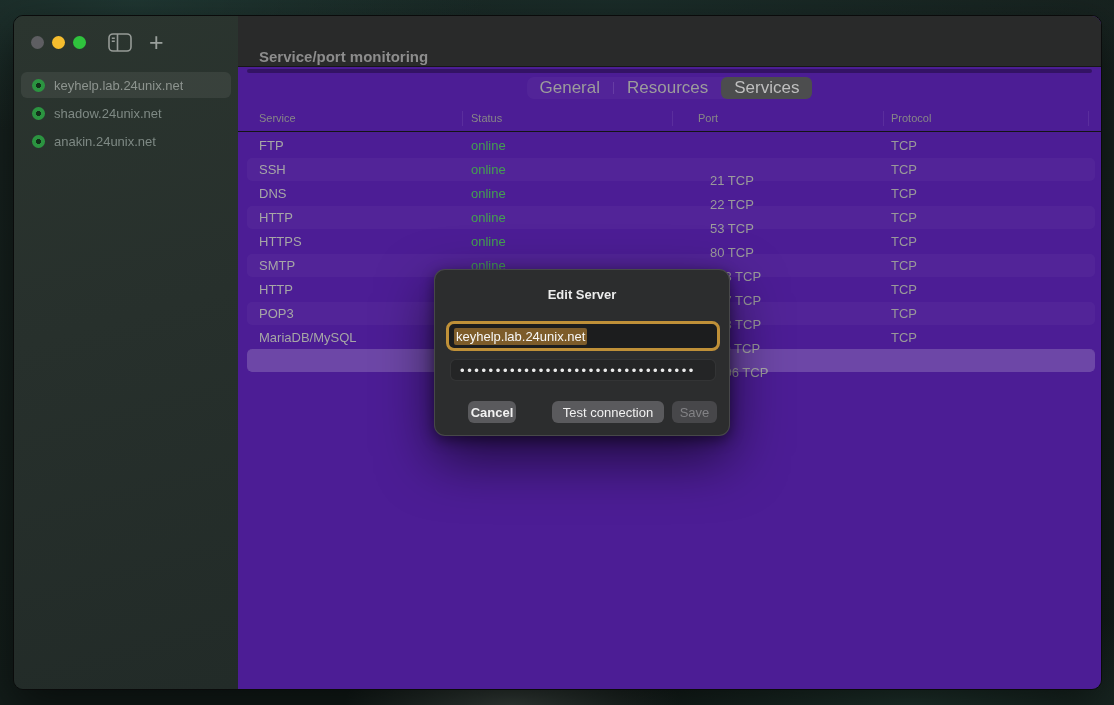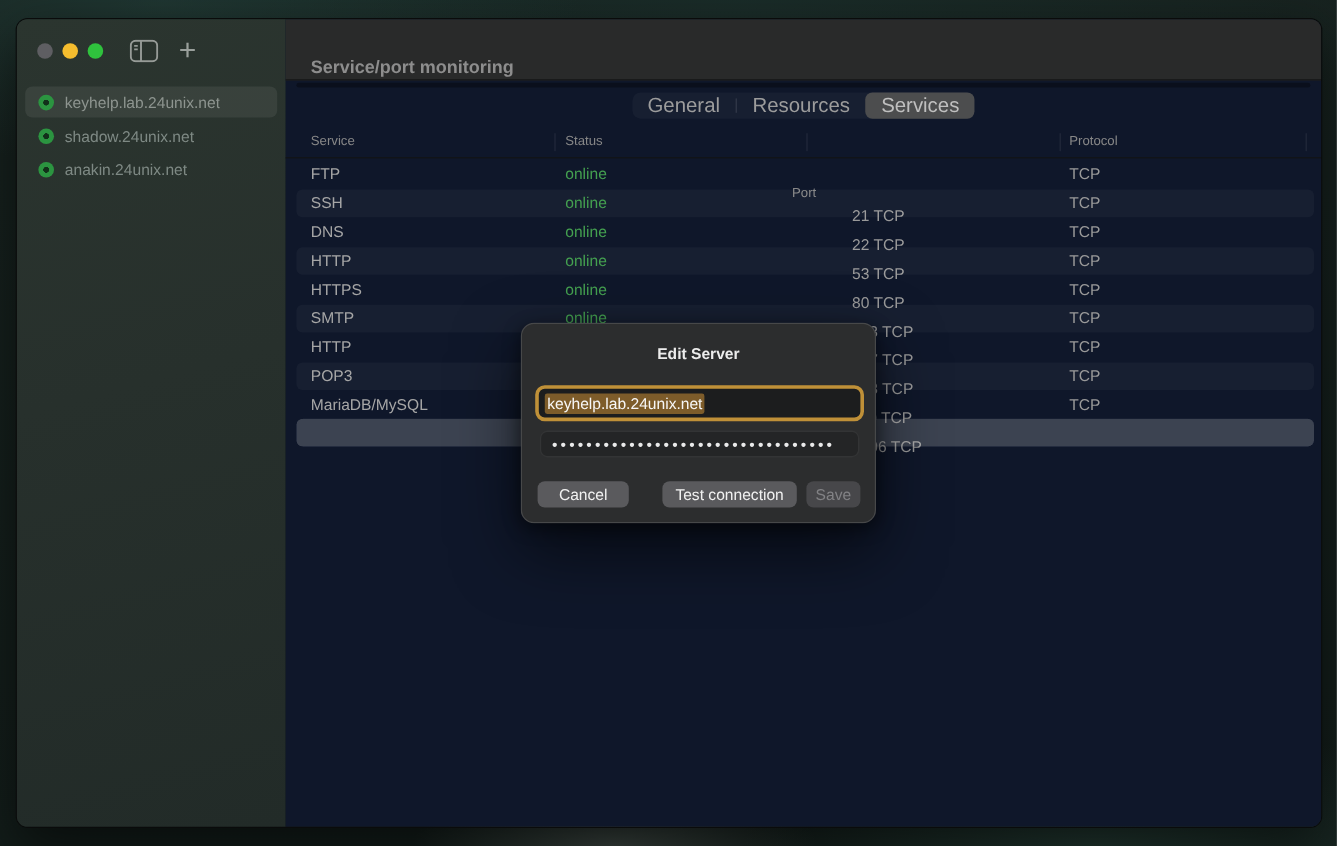--- a/index.html
+++ b/index.html
@@ -46,21 +46,21 @@
   }
   .s-item.sel { background:rgba(255,255,255,0.07); }
   .s-dot {
     width:13px; height:13px; border-radius:50%; flex:0 0 13px;
     background:radial-gradient(circle at 50% 50%, #12301a 0 2.3px, #2b9440 2.6px 6.5px);
   }
   .s-label { font-size:13px; color:#7e8984; white-space:nowrap; overflow:hidden; }
   .s-item.sel .s-label { color:#8d948f; }
 
   
-  .main { position:relative; flex:1; background:#0f172a;padding-left:41px; }
+  .main { position:relative; flex:1; background:#4c1d95;padding-left:41px; }
   .toolbar {
     position:absolute; top:0; left:0; right:0; height:51px;
     background:#292a2a; border-bottom:1px solid #161717;
   }
   .toolbar h1 { position:absolute; left:21px; top:32px; font-size:15px; font-weight:bold; color:#8d8d8d; }
   .scroll-shadow {
     position:absolute; top:53px; left:9px; right:9px; height:4px;
     border-radius:2px; background:rgba(0,0,0,0.32);
   }
 
@@ -75,21 +75,21 @@
     display:flex; align-items:center;
   }
   .seg.selected { background:#4c4d4e; color:#bfbfbf;text-align:right; }
   .seg-div { width:1px; height:12px; background:rgba(255,255,255,0.12); }
 
   .thead {
     position:absolute; top:89px; left:0; right:0; height:27px;
     border-bottom:1px solid #131414;
   }
   .th { position:absolute; top:50%; transform:translateY(-50%); font-size:11px; color:#878787; }
-  .th.c1 { left:21px; }  .th.c2 { left:233px; } .th.c3 { left:422px;margin-top:43px; } .th.c4 { left:653px; }
+  .th.c1 { left:21px; }  .th.c2 { left:233px; } .th.c3 { left:460px; } .th.c4 { left:653px; }
   .col-div { position:absolute; top:6px; width:1px; height:15px; background:rgba(255,255,255,0.08); }
   .col-div.d1 { left:224px; } .col-div.d2 { left:434px; } .col-div.d3 { left:645px; } .col-div.d4 { left:850px; }
 
   .tbody { position:absolute; top:117px; left:0; right:0; bottom:0; }
   .t-row { position:relative; height:24px; cursor:default; }
   .t-row::before {
     content:""; position:absolute; left:9px; right:6px; top:0.5px; bottom:0.5px; border-radius:5px;
   }
   .t-row:nth-child(even)::before { background:rgba(255,255,255,0.034); }
   .cell { position:absolute; top:50%; transform:translateY(-50%); font-size:13px; color:#a6a6a6; }
@@ -123,21 +123,21 @@
     position:absolute; left:15px; top:89px; width:266px; height:22px;
     background:#242526; border:1px solid rgba(255,255,255,0.07); border-radius:6px;
     overflow:hidden; display:flex; align-items:center; padding-left:9px; cursor:text;
   }
   .pass-field .dots { font-size:13px; letter-spacing:2.6px; color:#eaeaea; white-space:nowrap; }
   .mbtn {
     position:absolute; top:131px; height:22px; border:none; border-radius:6px;
     background:#5a5a5d; color:#f1f1f1; font-family:inherit; font-size:13px; cursor:pointer;
     display:flex; align-items:center; justify-content:center;
   }
-  .mbtn.cancel { left:13px; width:76px; }
+  .mbtn.cancel { left:33px; width:48px;font-weight:bold; }
   .mbtn.test   { left:117px; width:112px; }
   .mbtn.save   { left:237px; width:45px; background:#47474a; color:#828285; cursor:default; }
 </style>
 </head>
 <body>
 
 <div class="window">
 
   <aside class="sidebar">
     <span class="tl close"></span>

